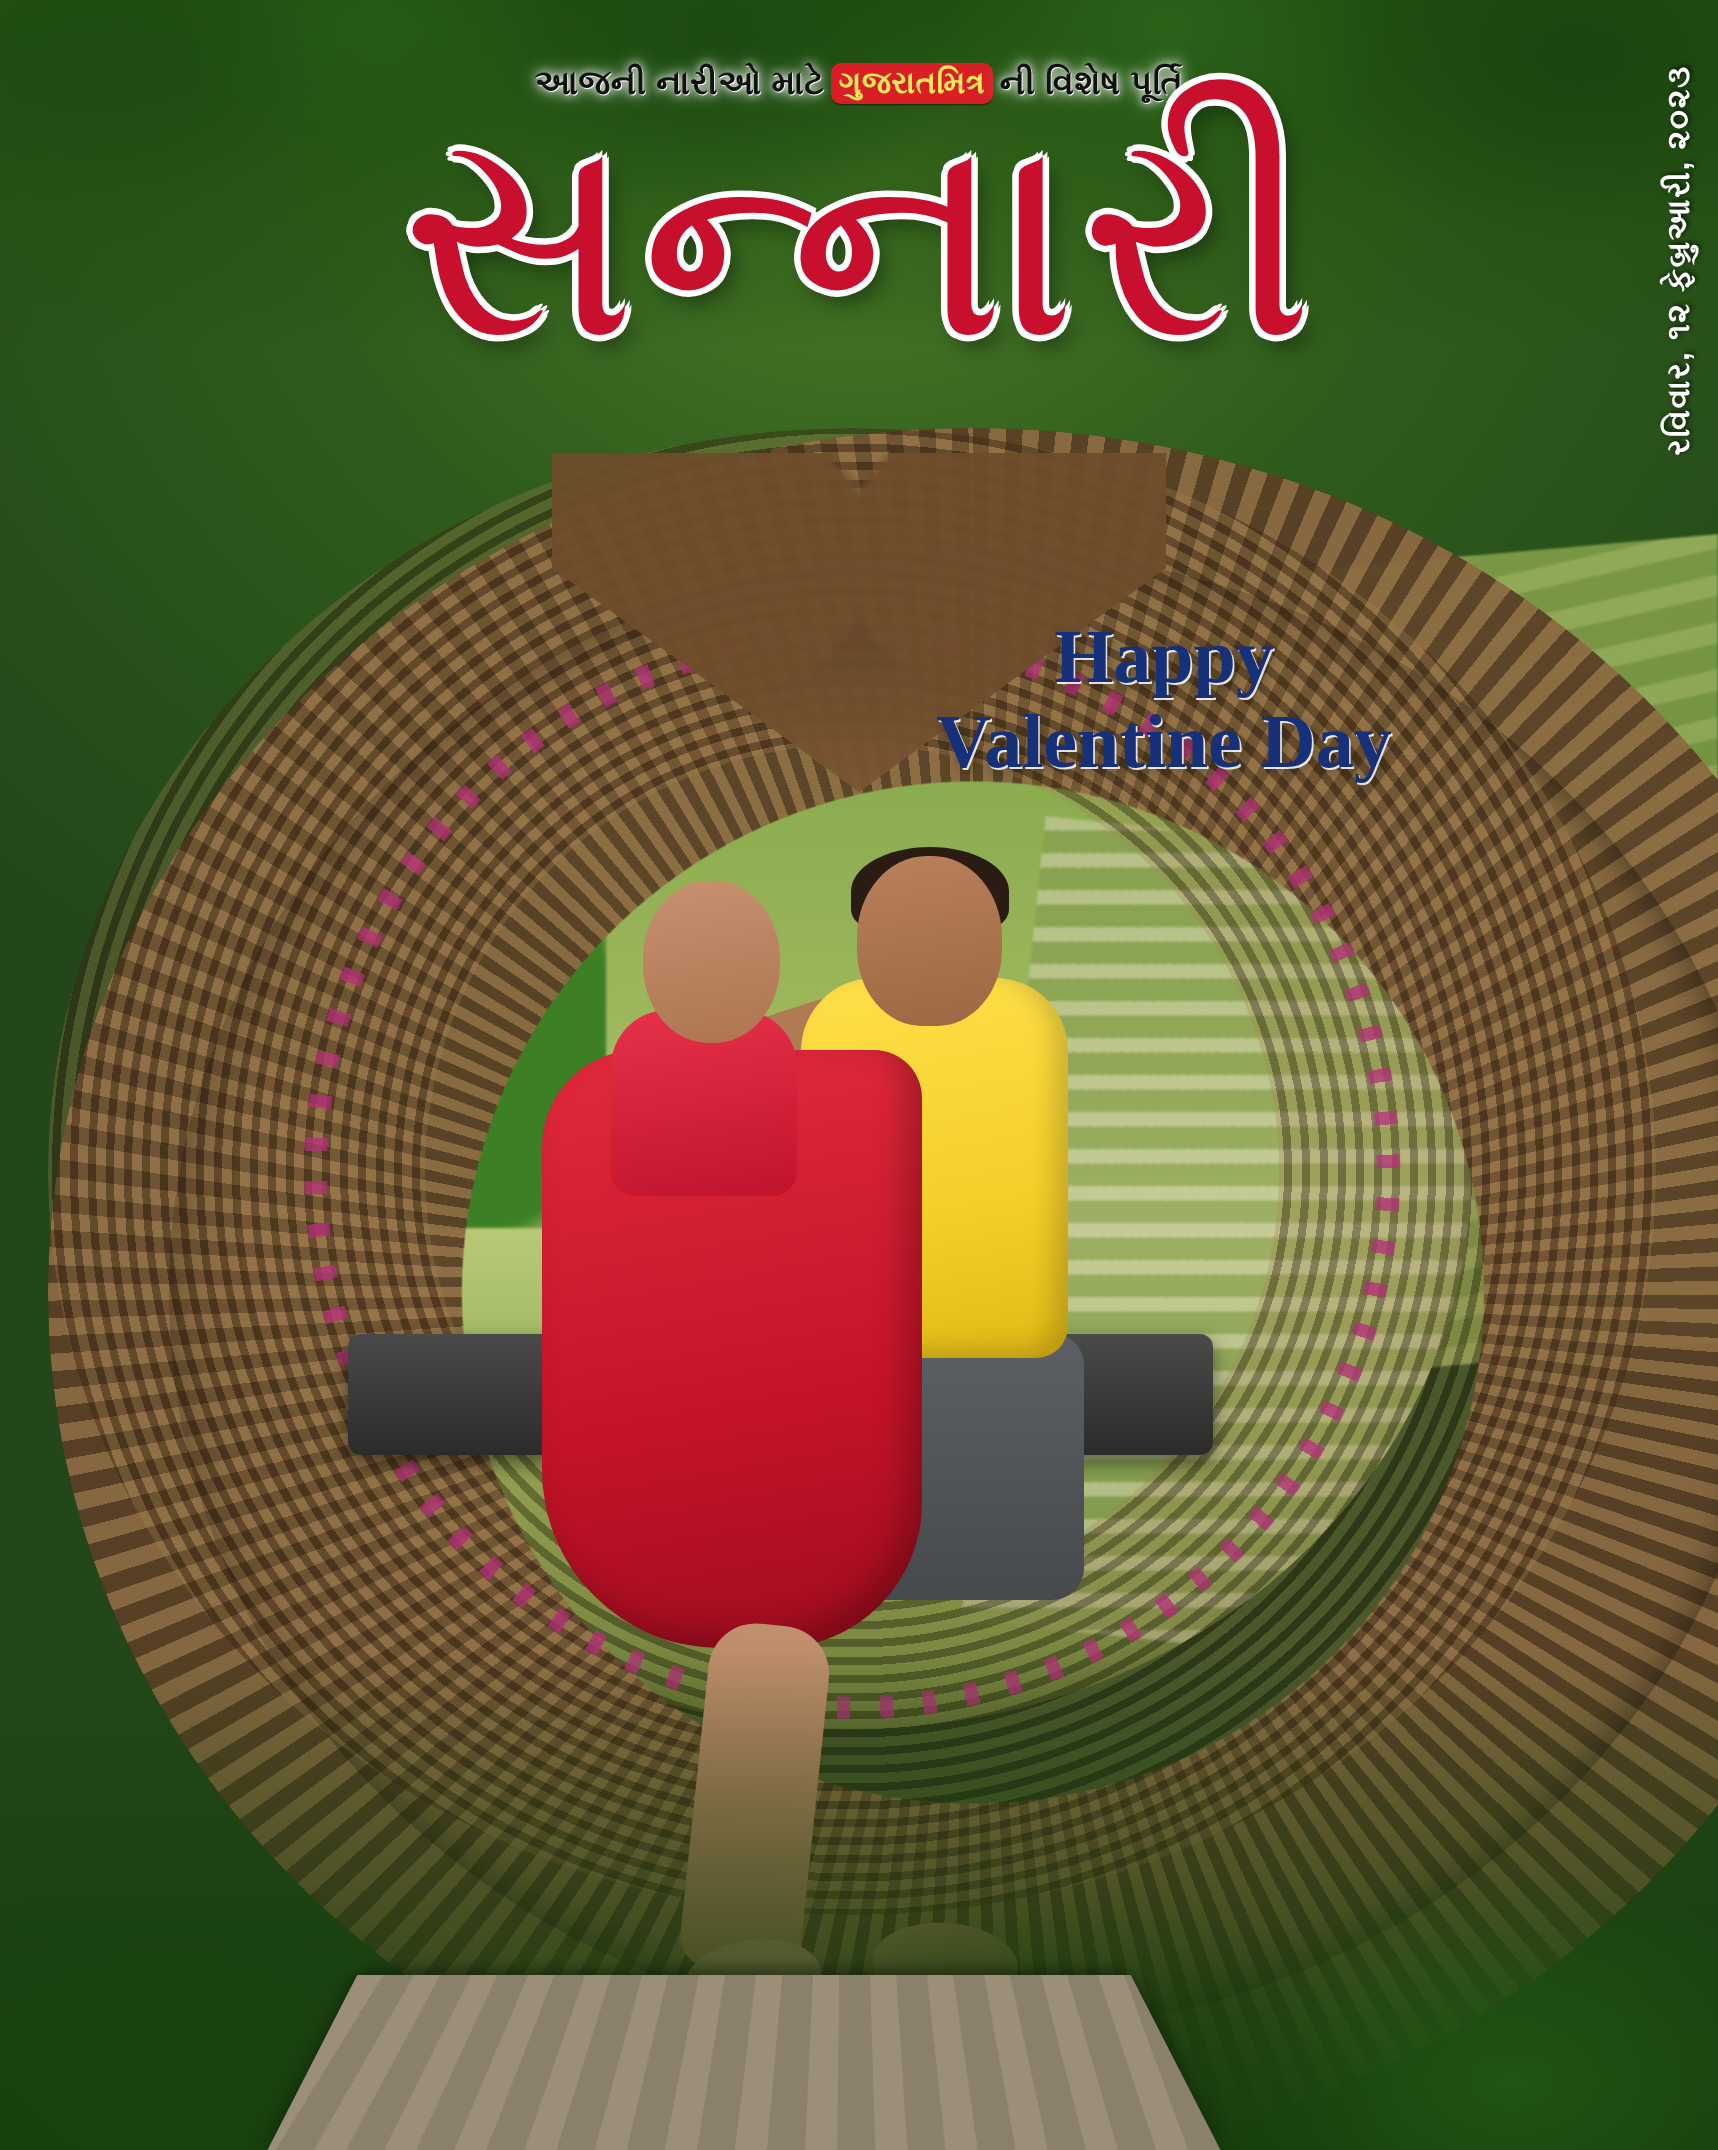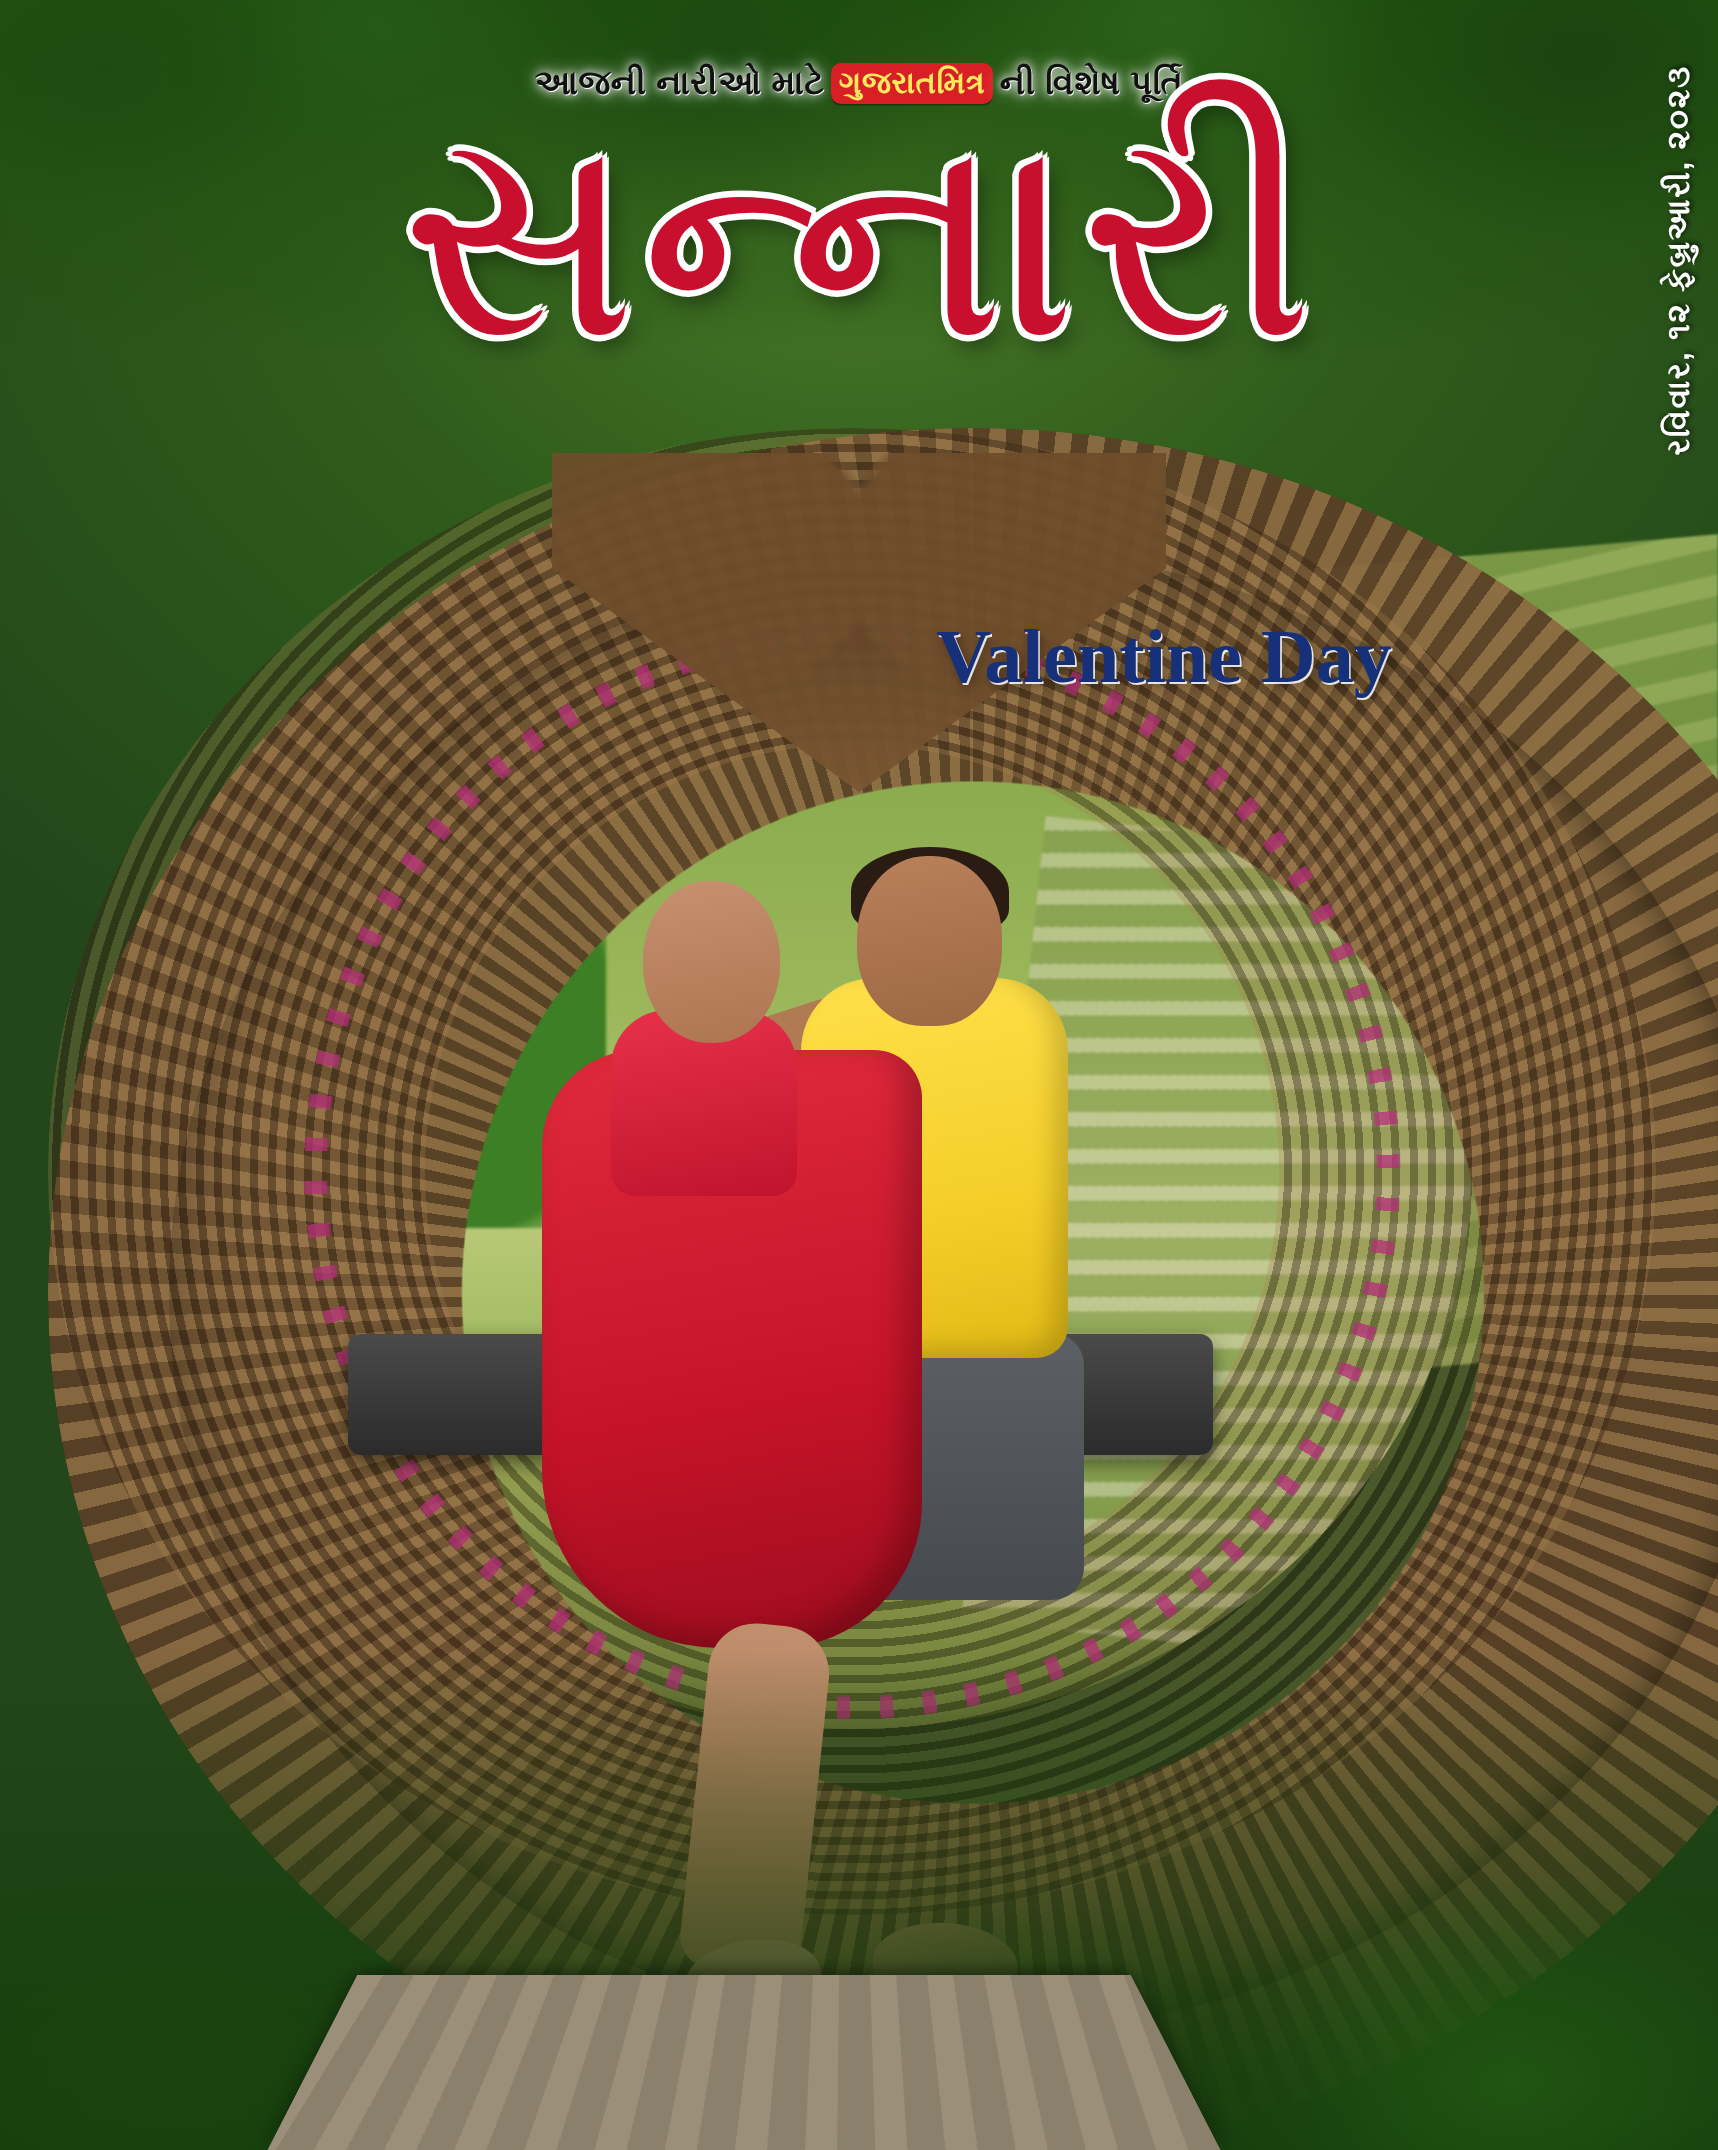--- a/index.html
+++ b/index.html
@@ -375,17 +375,18 @@
 
   <div class="kicker">
     <span>આજની નારીઓ માટે</span><span class="brand-chip">ગુજરાતમિત્ર</span><span>ની વિશેષ પૂર્તિ</span>
   </div>
 
   <div class="masthead">સન્નારી</div>
 
   <div class="issue-line">રવિવાર, ૧૨ ફેબ્રુઆરી, ૨૦૨૩</div>
 
   <div class="valentine">
+    <span class="l1">Happy</span>
     <span class="l2">Valentine Day</span>
   </div>
 
 </div>
 
 
 </body></html>

